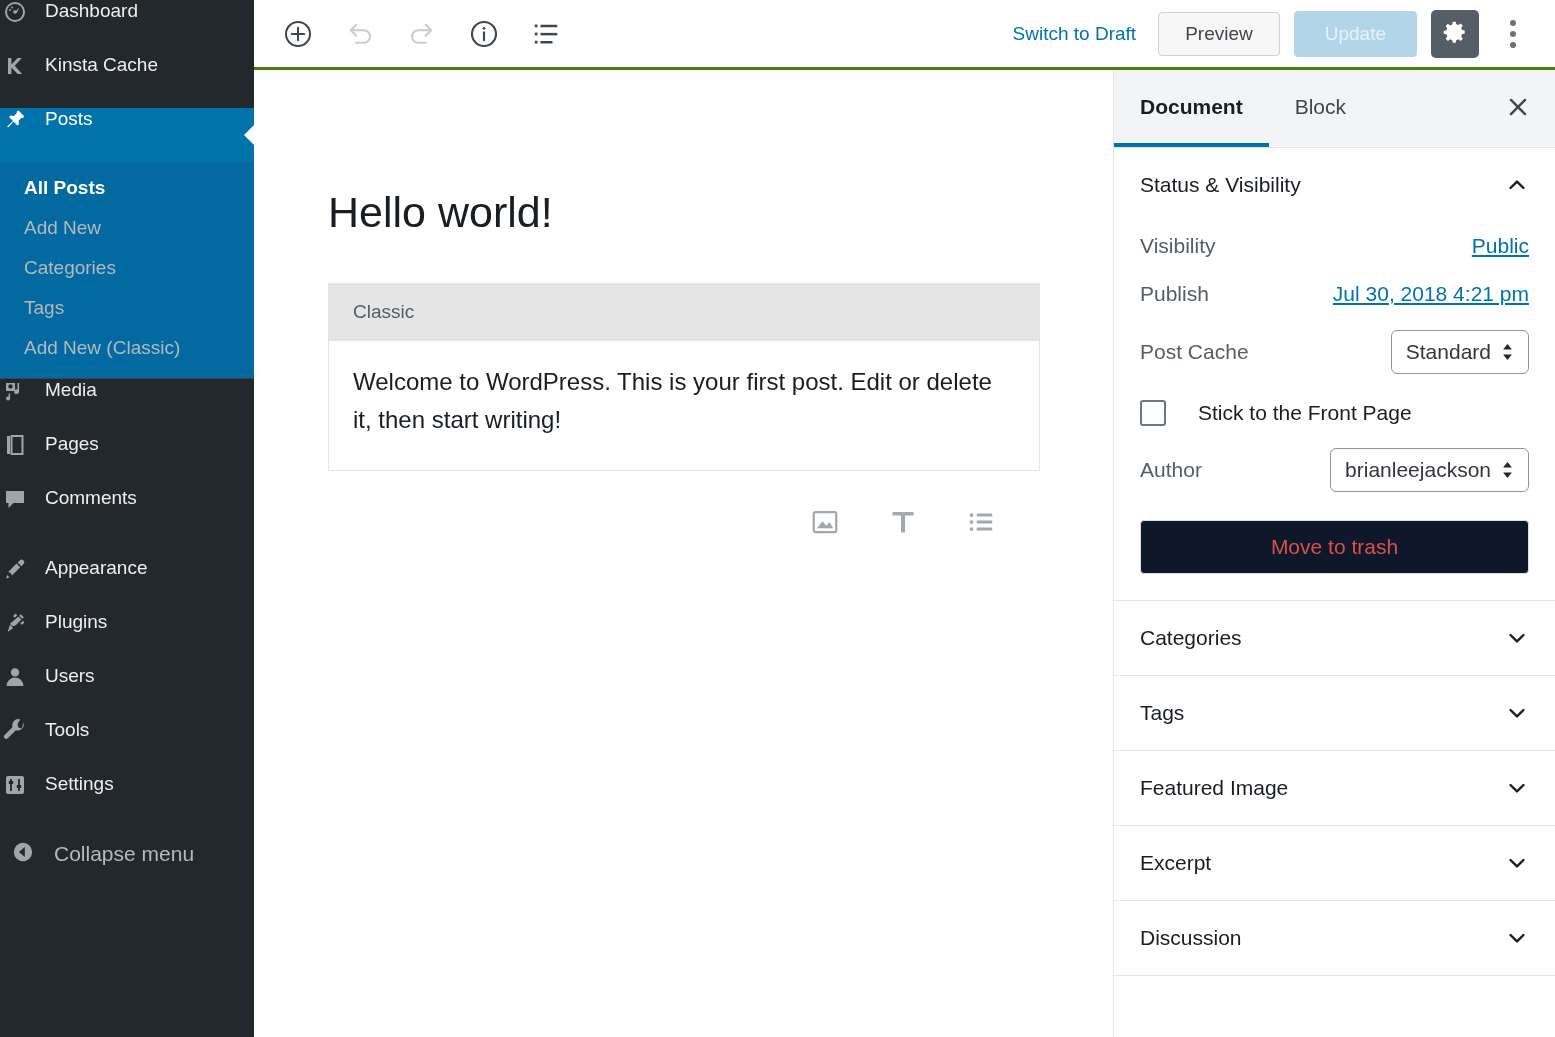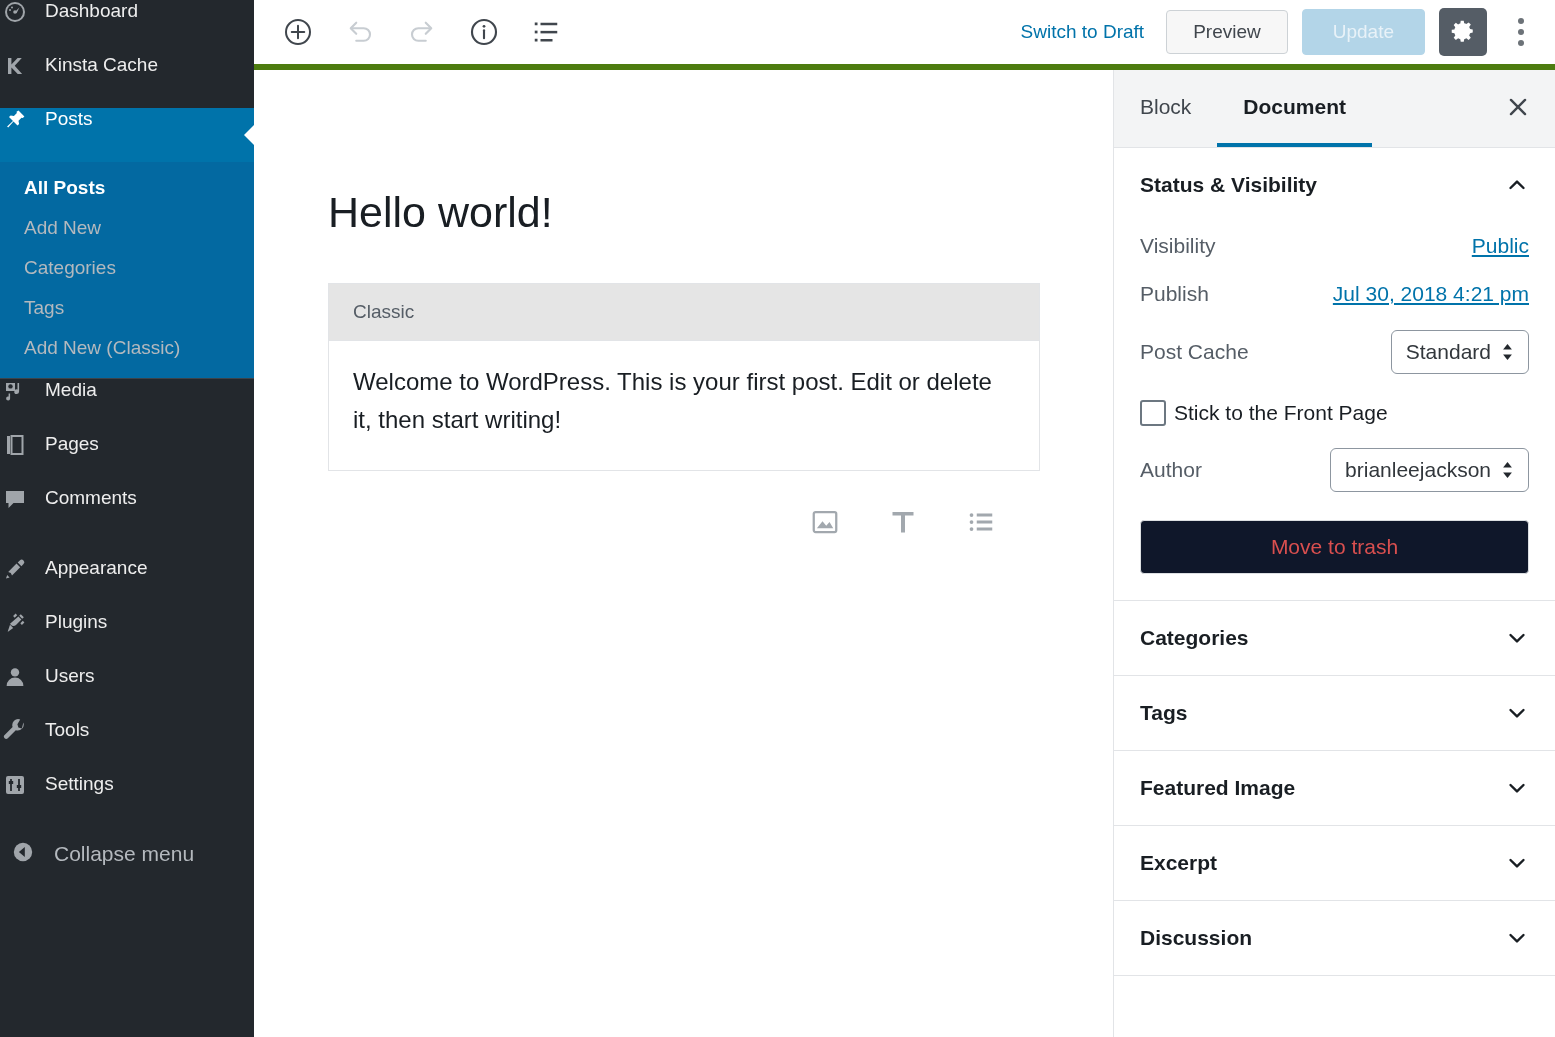--- a/index.html
+++ b/index.html
@@ -53,23 +53,23 @@
   .collapse-row .mi-icon { width: 36px; min-width: 36px; color: #a0a5aa; }
   .collapse-row .mi-label { padding-left: 6px; }
 
   
   .main-wrap {
     flex: 1; height: 1037px; display: flex; flex-direction: column;
     position: relative; background: #fff;
   }
   .top-bar {
     height: 70px; min-height: 70px;
-    border-bottom: 6px solid #4d7c0f;
+    border-bottom: 3px solid #4d7c0f;
     display: flex; align-items: center;
-    padding: 0 14px 0 22px; background: #fff;
+    padding: 0 22px 0 22px; background: #fff;
   }
   .tb-left { display: flex; align-items: center; gap: 18px; }
   .tb-btn {
     width: 44px; height: 44px; display: flex;
     align-items: center; justify-content: center;
     background: none; border: none; cursor: pointer; color: #40464d;
   }
   .tb-btn.disabled { color: #c8cdd2; cursor: default; }
   .tb-right {
     margin-left: auto; display: flex; align-items: center; gap: 14px;
@@ -155,42 +155,42 @@
   .ss-close {
     margin-left: auto; display: flex; align-items: center;
     padding: 0 24px; background: none; border: none; cursor: pointer;
     color: #40464d;
   }
   .panel { border-bottom: 1px solid #e2e4e7; }
   .panel-head {
     display: flex; align-items: center; justify-content: space-between;
     padding: 25px 26px; cursor: pointer;
   }
-  .panel-title { font-size: 21px; font-weight: bold; color: #191e23; }
+  .panel-title { font-size: 21px; font-weight: normal; color: #191e23; }
   .panel-body { padding: 0 26px 26px 26px; }
   .row {
     display: flex; align-items: center; justify-content: space-between;
     padding: 12px 0; min-height: 48px; gap: 20px;
   }
   .row-label { font-size: 21px; color: #555d66; }
   .link-blue {
     font-size: 21px; color: #0073aa;
     text-decoration: underline; cursor: pointer;
   }
   .select-box {
     display: inline-flex; align-items: center; gap: 10px;
     border: 1px solid #8d96a0; border-radius: 6px;
     padding: 9px 14px; font-size: 21px; color: #32373c;
     background: #fff; cursor: pointer;
   }
   .spinner-arrows {
     display: flex; flex-direction: column; gap: 2px;
     line-height: 0.55; font-size: 15px; color: #23282d;
   }
-  .check-row { display: flex; align-items: center; gap: 8px; padding: 14px 0 10px 0; text-align: center; }
+  .check-row { display: flex; align-items: center; gap: 32px; padding: 14px 0 10px 0; text-align: center; }
   .checkbox {
     width: 26px; height: 26px; border: 2px solid #6c7781;
     border-radius: 3px; background: #fff; cursor: pointer;
   }
   .check-label { font-size: 21px; color: #191e23; }
   .btn-trash {
     display: block; width: 100%; margin-top: 16px;
     background: #0f172a; border: 1px solid #dcdfe2; border-radius: 4px;
     padding: 14px 0; font-size: 21px; color: #d94f4f; cursor: pointer;
     font-family: "Liberation Sans", sans-serif;
@@ -440,22 +440,22 @@
                   <rect x="8.6" y="16.4" width="12.4" height="2.4"></rect>
                 </svg>
             </span>
           </div>
         </div>
       </div>
 
       <aside class="settings-sidebar">
 
         <div class="ss-tabs">
+          <button class="ss-tab active">Document</button>
           <button class="ss-tab">Block</button>
-          <button class="ss-tab active">Document</button>
           <button class="ss-close" title="Close settings">
             <span>
               <svg width="26" height="26" viewBox="0 0 24 24" fill="none" stroke="currentColor" stroke-width="2.2" stroke-linecap="round">
                   <path d="M5.5 5.5 L18.5 18.5 M18.5 5.5 L5.5 18.5"></path>
                 </svg>
             </span>
           </button>
         </div>
 
         <section class="panel">

